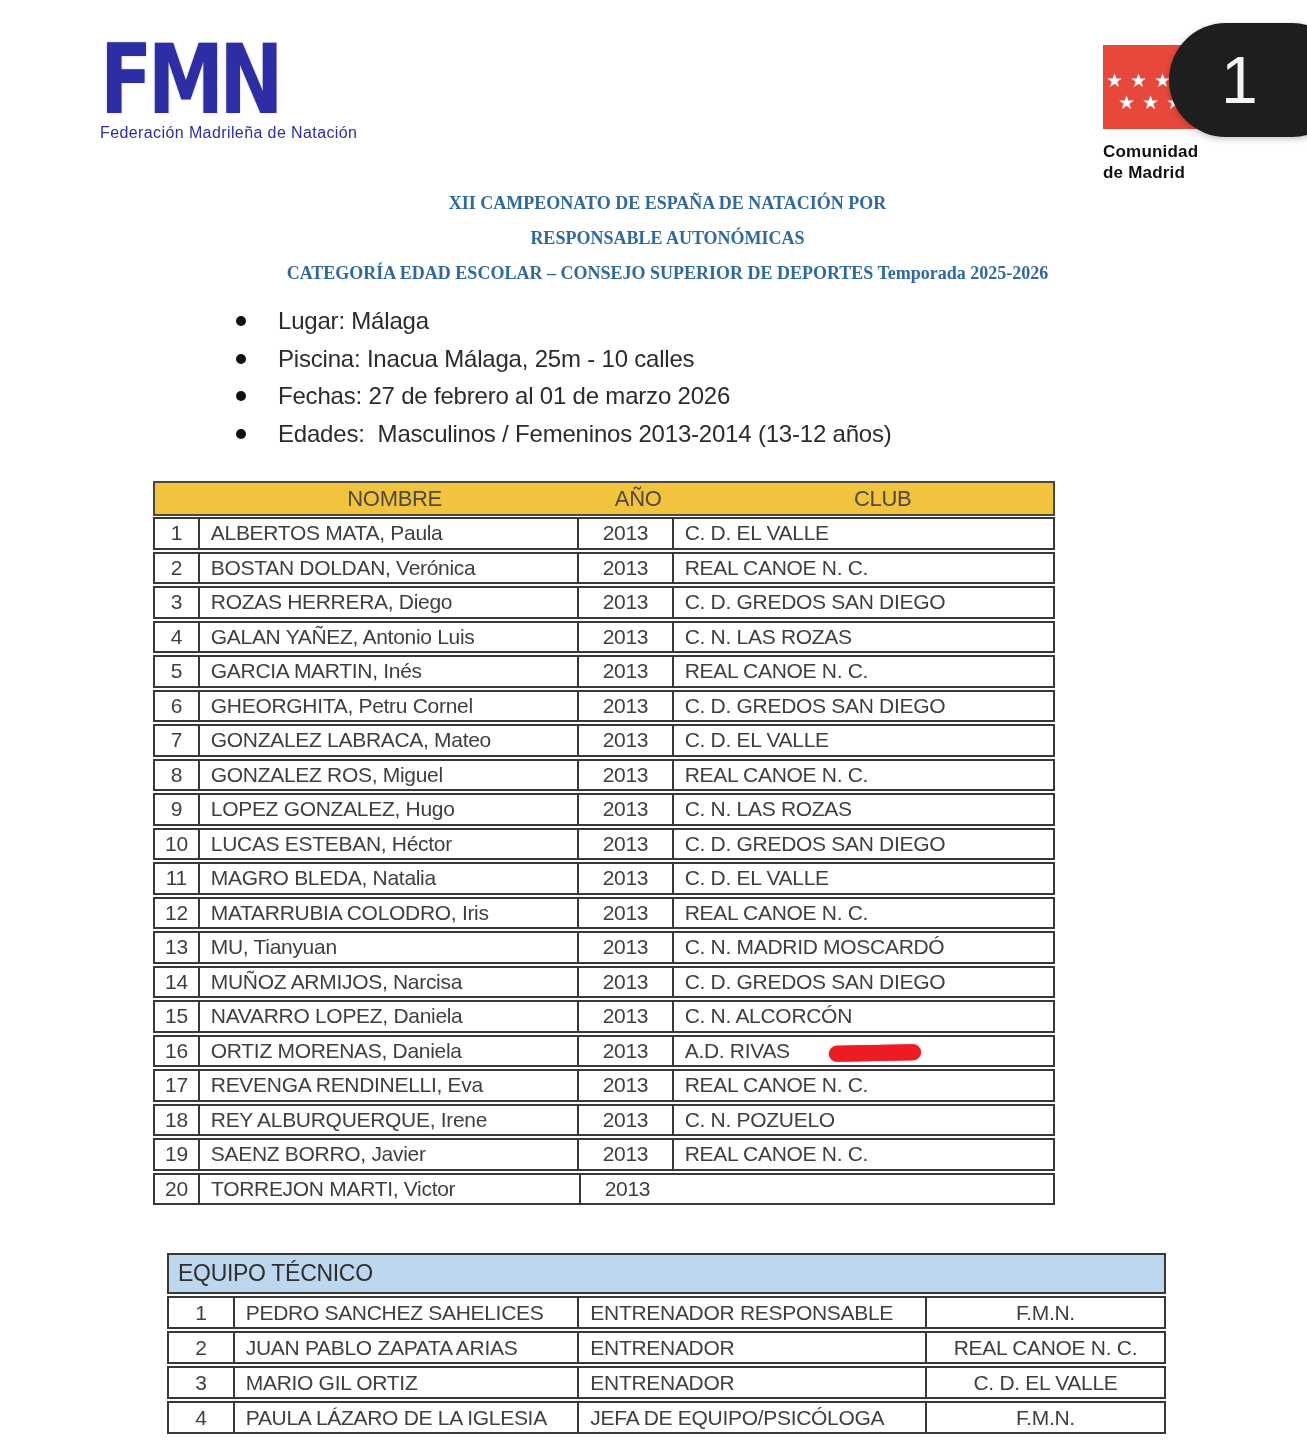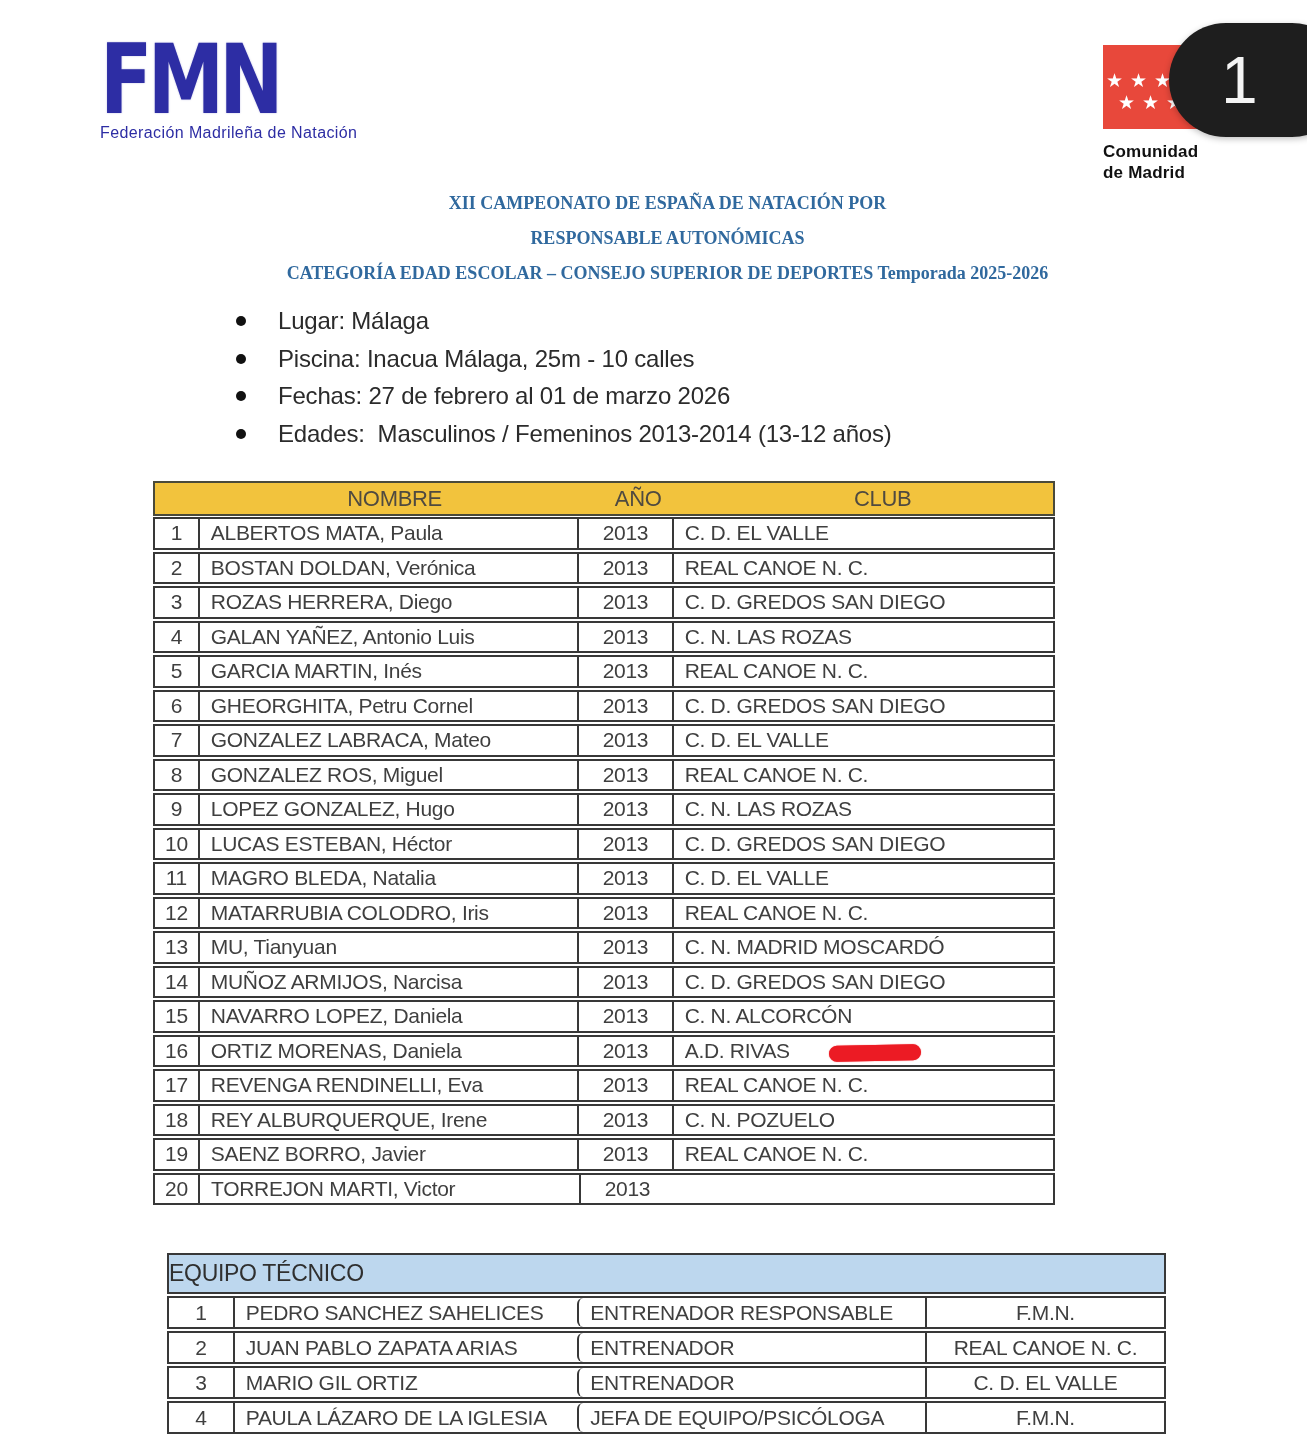--- a/index.html
+++ b/index.html
@@ -67,26 +67,26 @@
   .c-num{width:43px;}
   .c-name{width:381px;}
   .c-year{width:95px;}
   .c-club{width:383px;}
   .red-marker{position:absolute;left:155px;top:8px;width:92px;height:16px;border-radius:9px;
               background:#ec1b24;transform:rotate(-1.2deg);box-shadow:0 0 1px #ec1b24;}
 
   
   .staff{position:absolute;left:167px;top:1253px;width:999px;}
   .staff-header{height:41px;background:#bdd7ee;border:2px solid #383838;box-sizing:border-box;
-                display:flex;align-items:center;font-size:23px;color:#2f2f2f;
+                display:flex;align-items:center;padding-left:9px;font-size:23px;color:#2f2f2f;
                 letter-spacing:-0.3px;margin-bottom:2px;}
   .srow{height:33px;width:999px;}
   .s-num{width:64px;}
   .s-name{width:346px;}
-  .s-role{width:349px;border-radius:6px;}
+  .s-role{width:349px;}
   .s-club{width:240px;}
 </style>
 </head>
 <body>
 
 <div class="page">
 
   <div class="fmn-logo">
     <div class="fmn-text">FMN</div>
     <div class="fmn-sub">Federación Madrileña de Natación</div>

